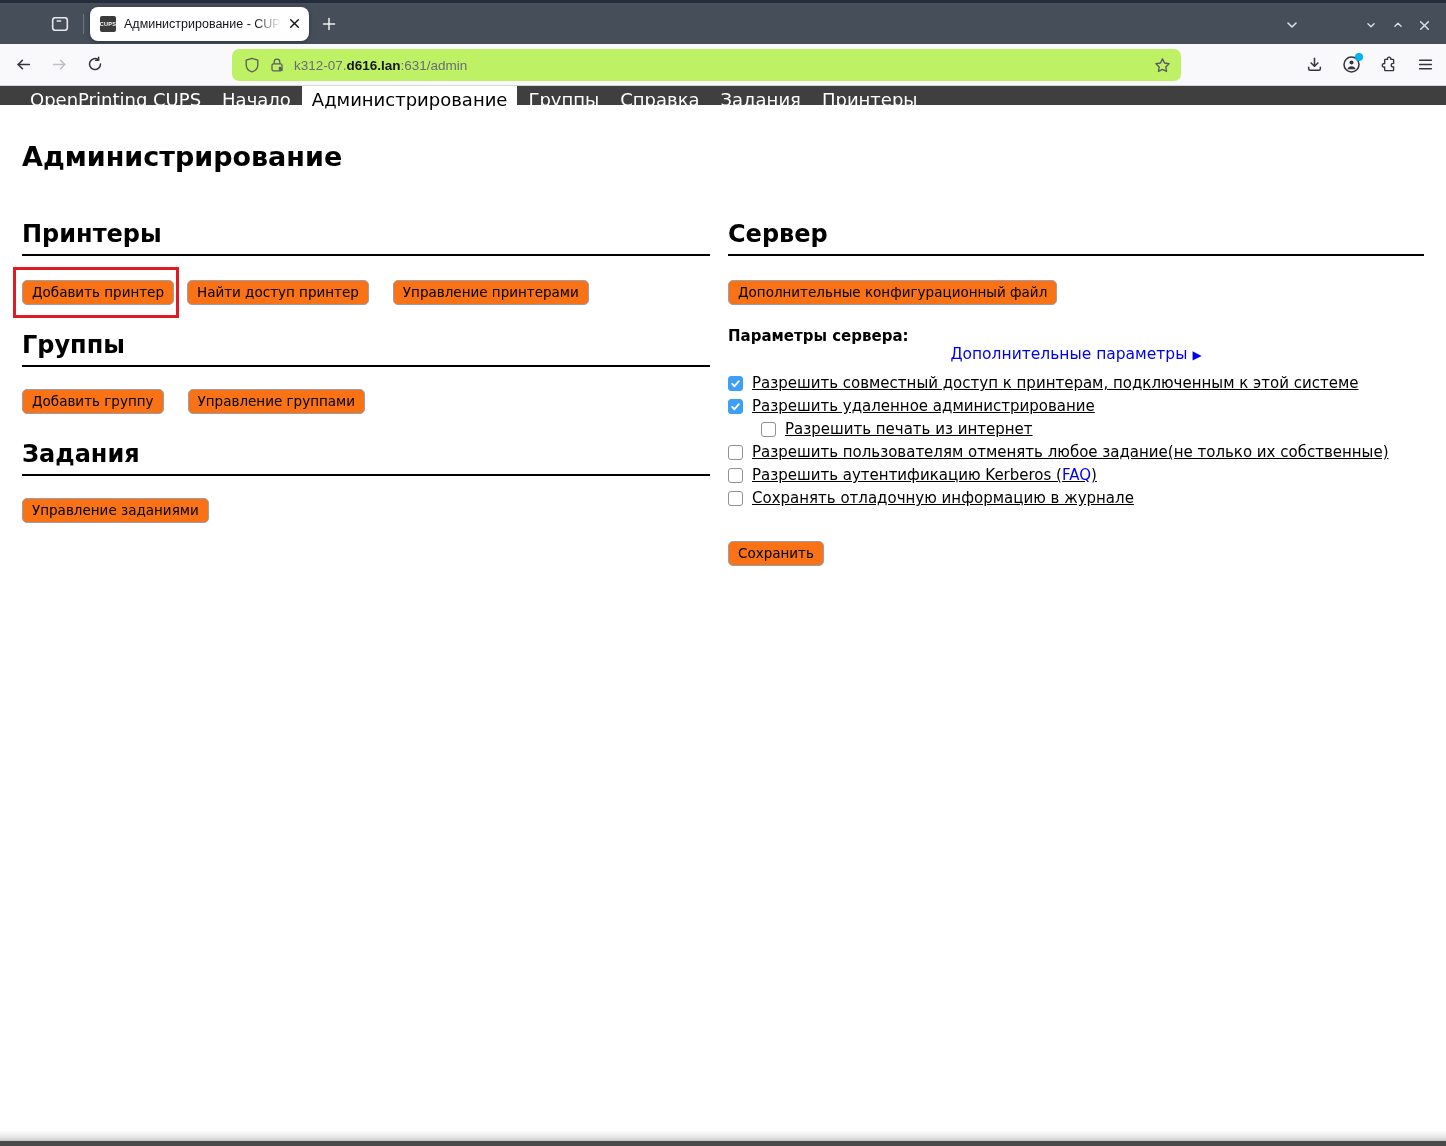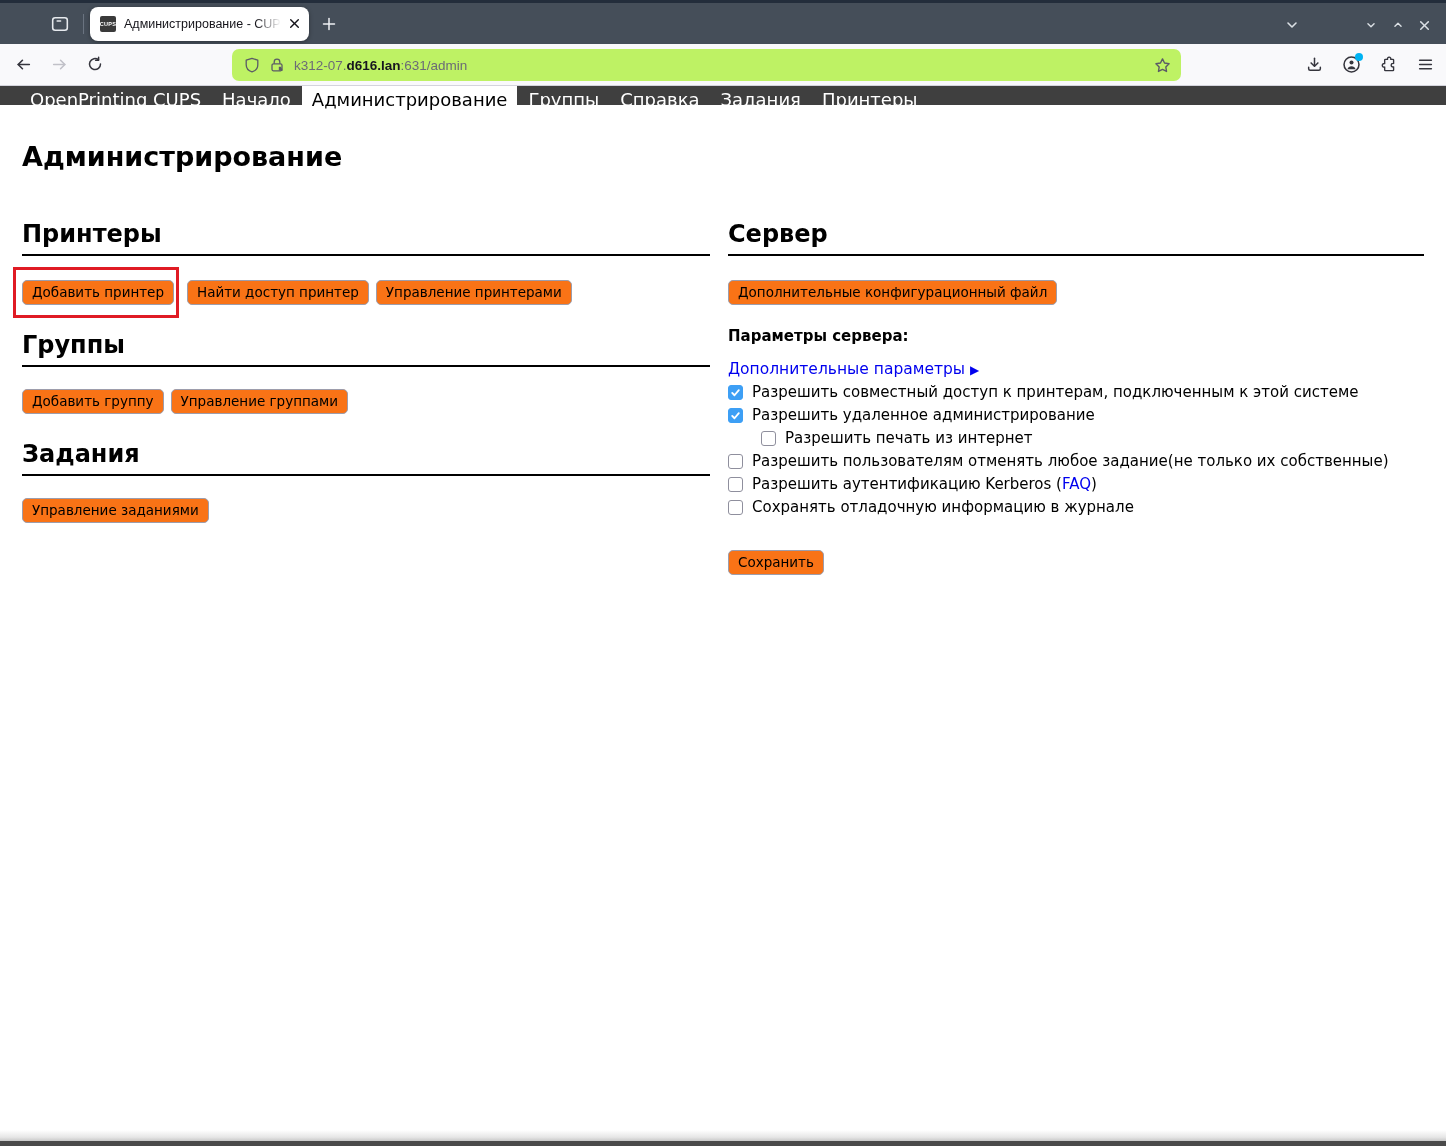--- a/index.html
+++ b/index.html
@@ -64,31 +64,31 @@
   .cols { margin:0 22px; display:grid; grid-template-columns:688px 696px;
           column-gap:18px; }
   h2.sec { font-size:24px; font-weight:bold; margin-top:48px; padding-bottom:6px;
            border-bottom:2px solid #000; }
   h2.sec.tight { margin-top:15px; }
   h2.sec.mid   { margin-top:26px; }
   .btn { font-family:"DejaVu Sans", sans-serif; font-size:13.5px; color:#000;
          background:#f97316; border:1px solid #9d9dac; border-radius:5px;
          padding:3px 9px 4px; white-space:nowrap; }
   .btn-row { margin-top:22px; display:flex; align-items:center; }
-  .btn-row .btn + .btn { margin-left:7px; }
+  .btn-row .btn + .btn { margin-left:24px; }
   .btn-row.first { margin-top:12px; height:48px; }
   .btn-row.first .hl + .btn { margin-left:8px; }
   .btn-row.right-first { margin-top:24px; }
   .hl { display:inline-block; border:3px solid #e01b24;
         padding:10px 2px 10px 6px; margin-left:-9px; }
   .server-label { margin-top:22px; font-size:15px; font-weight:bold; }
-  .adv-link { margin-top:15px; font-size:15.5px; color:#0000ee; }
+  .adv-link { font-size:15.5px; color:#0000ee;text-align:center; }
   .adv-link .tri { font-size:12px; }
   a.lnk { color:#0000ee; text-decoration:none; }
-  .opts { margin-top:5px; }
+  .opts { margin-top:11px;text-decoration:underline; }
   .opt-row { display:flex; align-items:center; margin-top:5px; font-size:15px;
              color:#000; }
   .opt-row.indent { margin-left:33px; }
   .cb { width:15px; height:15px; border:1px solid #8f8f9d; border-radius:3px;
         background:#fff; margin-right:9px; flex:0 0 auto; display:flex;
         align-items:center; justify-content:center; }
   .cb.checked { background:#3d9ff5; border-color:#3d9ff5; }
   .save-row { margin-top:34px; }
 
   .footer-edge { position:absolute; left:0; bottom:0; width:100%; height:16px;

